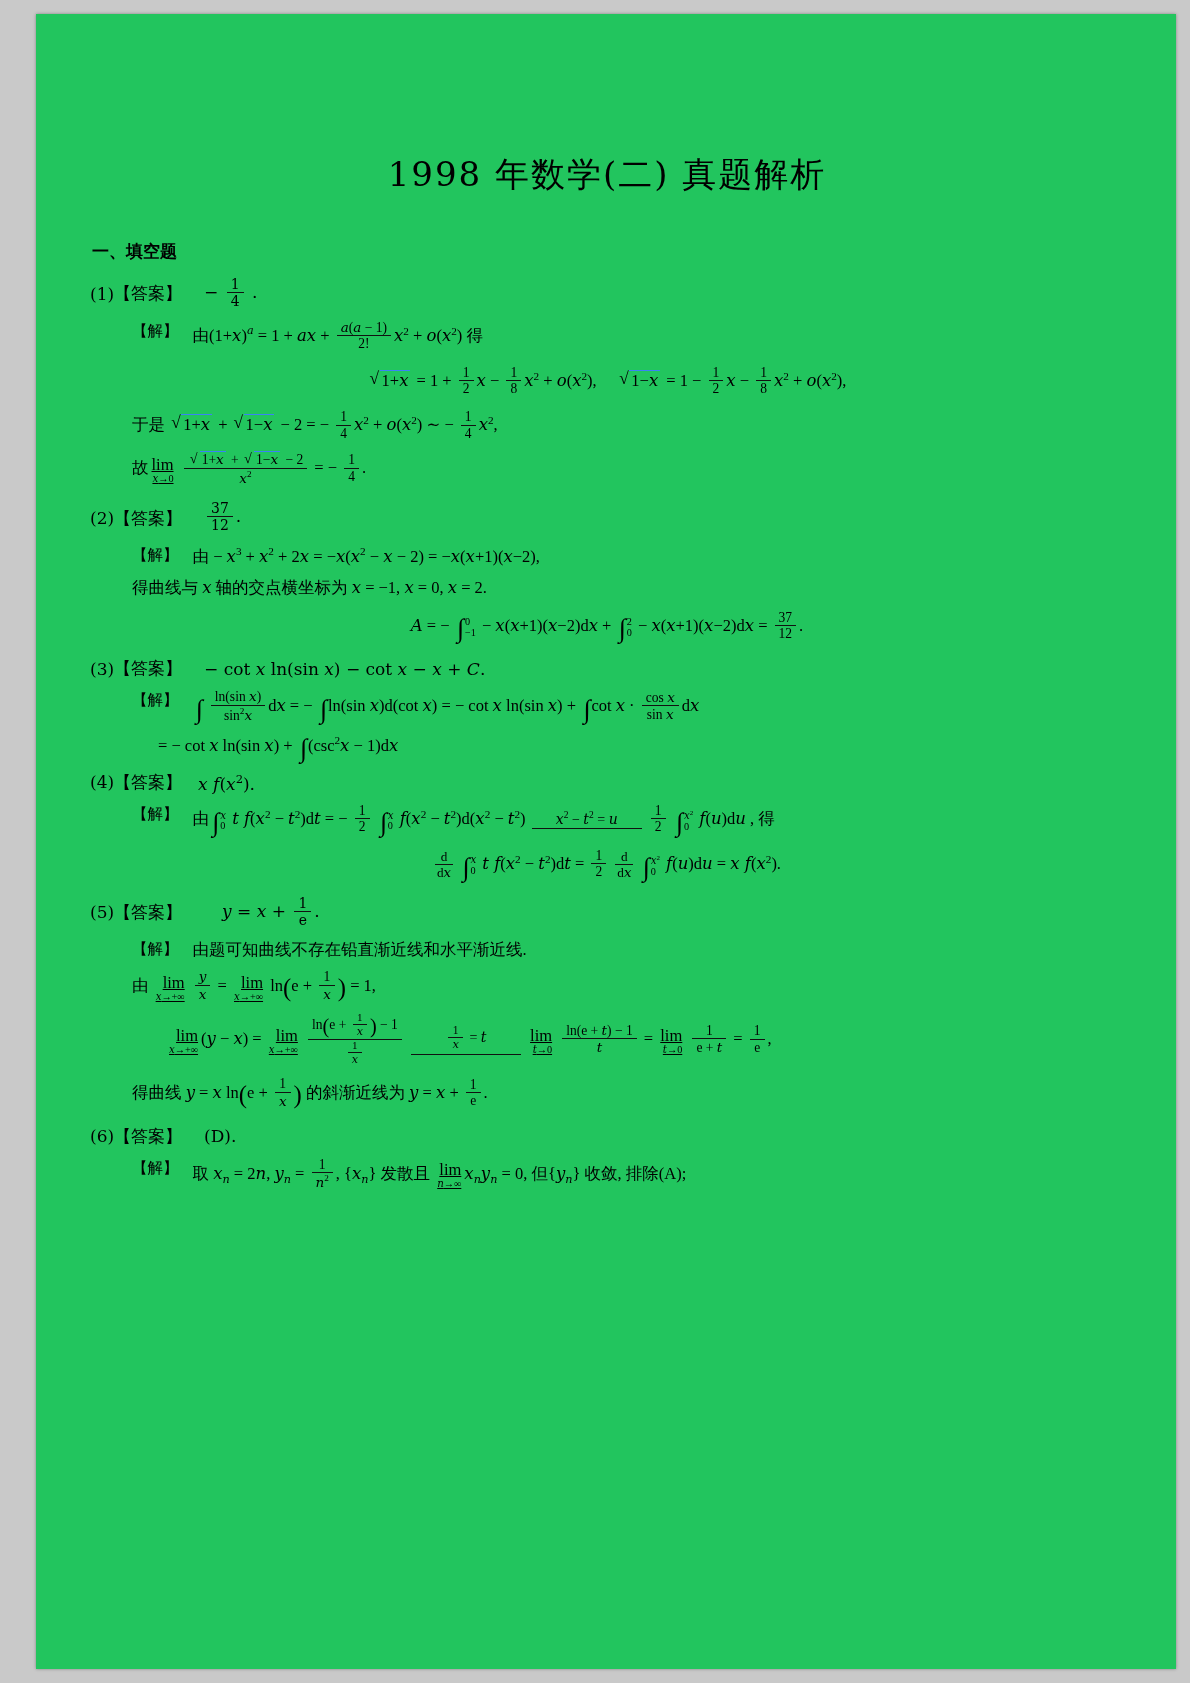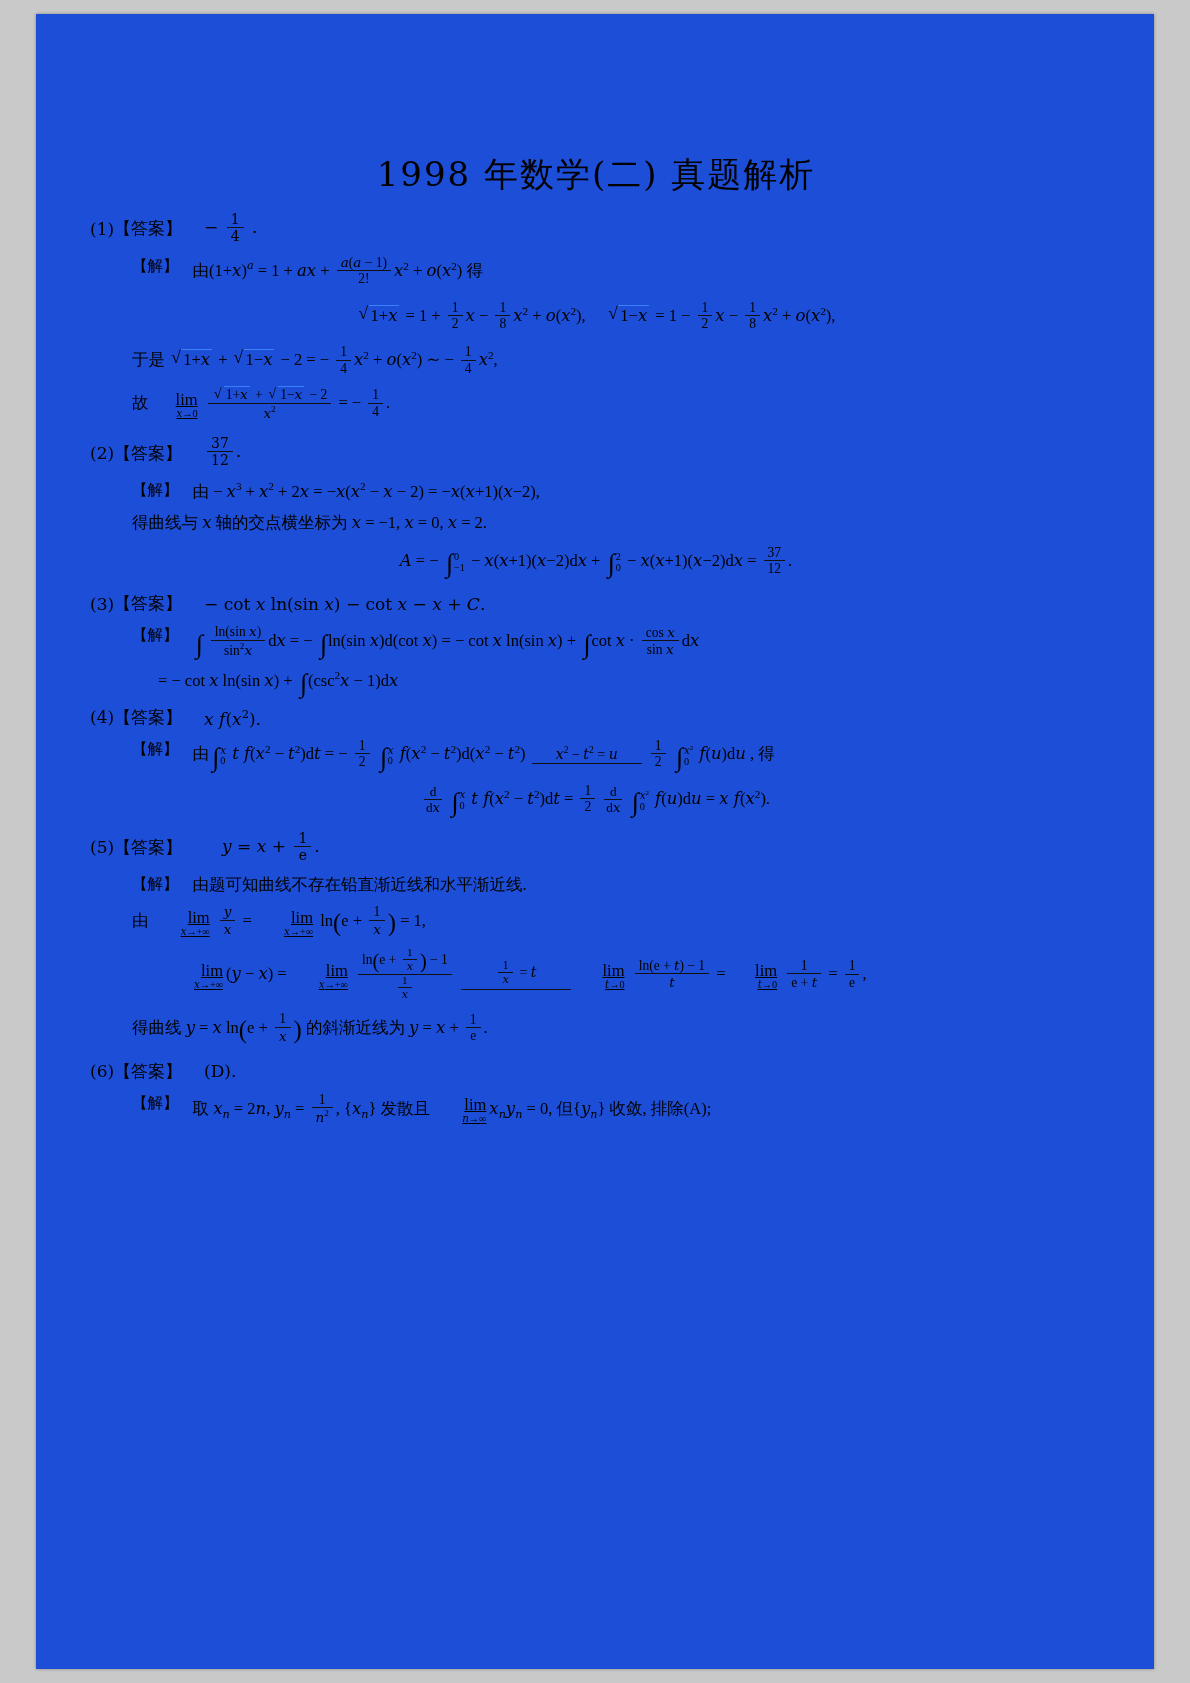--- a/index.html
+++ b/index.html
@@ -4,23 +4,24 @@
 <style>
   html,body{margin:0;padding:0;}
   body{
     width:1190px;height:1683px;
     background:#c9c9c9;
     font-family:"Liberation Serif", serif;
   }
   .page{
     position:absolute;left:36px;top:14px;
     width:1118px;height:1655px;
-    background:#1d4ed8;
+    background:#22c55e;
     box-shadow:0 0 3px rgba(0,0,0,.35);
     overflow:hidden;
+    padding-left:22px;
   }
   .inner{
     position:absolute;left:50px;top:40px;right:48px;
   }
   h1.doc-title{
     text-align:center;
     font-size:34px;
     font-weight:normal;
     letter-spacing:2px;
     margin:98px 0 0 0;
@@ -108,21 +109,21 @@
     position:relative;
     top:1px;
   }
   .lim{
     display:inline-block;
     text-align:right;
     vertical-align:middle;
     margin:0 3px;
     text-decoration:underline;
   }
-  .lim .lw{display:block;font-size:.62em;line-height:1;margin-top:-1px;margin-left:25px;}
+  .lim .lw{display:block;font-size:.62em;line-height:1;margin-top:-1px;}
   .overset{
     display:inline-block;
     text-align:center;
     vertical-align:middle;
     margin:0 2px;
   }
   .overset .top{display:block;font-size:.85em;line-height:1.1;}
   .overset .bar{display:block;border-top:1px solid #111;min-width:110px;height:0;margin:1px 0;}
   .ddx{
     display:inline-block;
@@ -142,20 +143,21 @@
   }
 </style>
 </head>
 <body>
 
 <div class="page">
   <div class="inner">
 
     <h1 class="doc-title">1998 年数学(二) 真题解析</h1>
 
+    <div class="sec-head">一、填空题</div>
 
     <div class="ans-line">
       <span>(1)</span>
       <span class="tag">【答案】</span>
       <span style="margin-left:22px;">
         − <span class="frac"><span class="num">1</span><span class="den">4</span></span> .
       </span>
     </div>
     <div class="sol">
       <span class="lab">【解】</span>
@@ -226,21 +228,21 @@
         <span class="frac"><span class="num">cos <i>x</i></span><span class="den">sin <i>x</i></span></span>d<i>x</i>
       </span>
     </div>
     <div class="mline indent">
       = − cot <i>x</i> ln(sin <i>x</i>) + <span class="intg">∫</span>(csc<sup>2</sup><i>x</i> − 1)d<i>x</i>
     </div>
 
     <div class="ans-line">
       <span>(4)</span>
       <span class="tag">【答案】</span>
-      <span style="margin-left:22px;text-align:center;">
+      <span style="margin-left:16px;text-align:center;">
         <i>x f</i>(<i>x</i><sup>2</sup>).
       </span>
     </div>
     <div class="sol">
       <span class="lab">【解】</span>
       <span>
         由<span class="intg">∫</span><span class="intlim"><i>x</i><br>0</span>
         <i>t f</i>(<i>x</i><sup>2</sup> − <i>t</i><sup>2</sup>)d<i>t</i> = −
         <span class="frac"><span class="num">1</span><span class="den">2</span></span>
         <span class="intg">∫</span><span class="intlim"><i>x</i><br>0</span>

